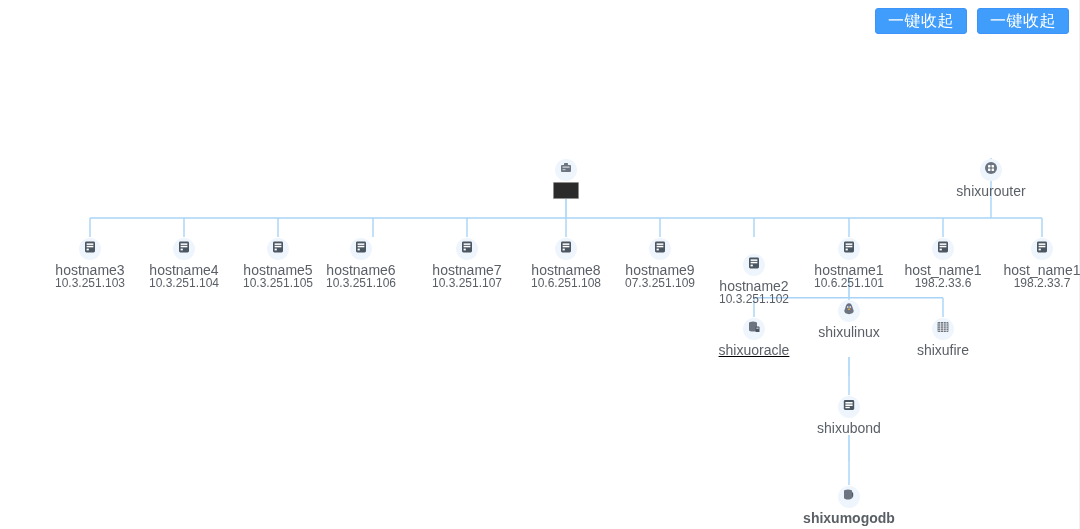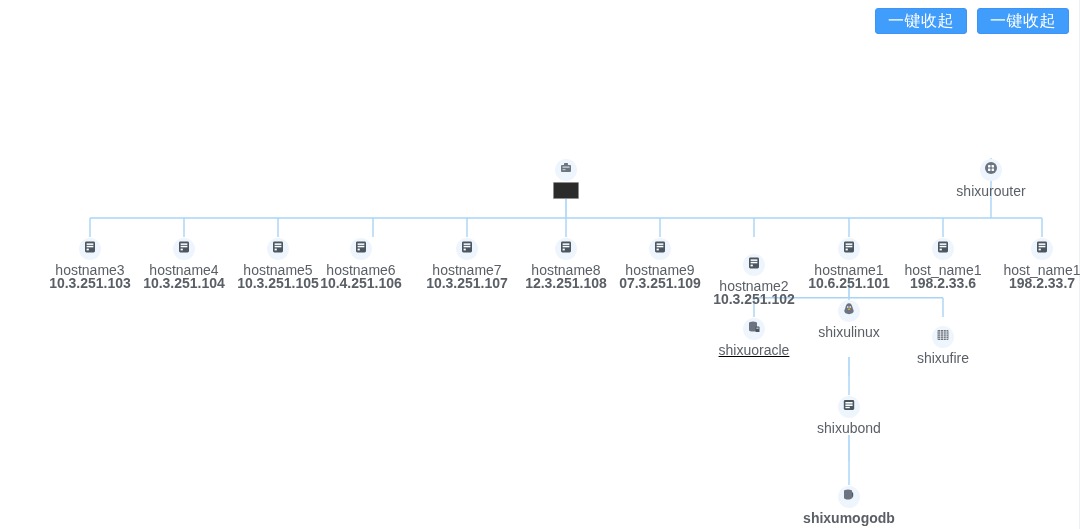--- a/index.html
+++ b/index.html
@@ -88,25 +88,24 @@
   .node .lbl {
     display: block;
     font-size: 14px;
     color: #5a5f66;
     line-height: 13px;
     margin-top: 4px;
     white-space: nowrap;
   }
   .node .sub {
     display: block;
-    font-size: 14px;
+    font-size: 12px;
     color: #5a5f66;
     line-height: 13px;
     white-space: nowrap;
-    font-weight: bold;
   }
 
   
   .node.root .plate {
     display: block;
     width: 26px;
     height: 17px;
     margin: 1px auto 0;
     background: #2b2b2b;
     border: 1px solid #8e8e8e;
@@ -218,21 +217,21 @@
           <span class="icon-wrap">
             <span class="halo"></span>
             <span class="glyph"><svg width="16" height="16" viewBox="0 0 16 16">
                 <rect x="3" y="2.5" width="10" height="11" rx="1.4" fill="#4b5663"></rect>
                 <rect x="4.6" y="4.4" width="6.8" height="1.5" fill="#ffffff"></rect>
                 <rect x="4.6" y="6.8" width="6.8" height="1.5" fill="#ffffff"></rect>
                 <rect x="4.6" y="9.6" width="2.2" height="1.8" fill="#ffffff"></rect>
               </svg></span>
           </span>
           <span class="lbl">hostname6</span>
-          <span class="sub">10.4.251.106</span>
+          <span class="sub">10.3.251.106</span>
         </div>
         <div class="node" style="left: 467px; top: 238px;">
           <span class="icon-wrap">
             <span class="halo"></span>
             <span class="glyph"><svg width="16" height="16" viewBox="0 0 16 16">
                 <rect x="3" y="2.5" width="10" height="11" rx="1.4" fill="#4b5663"></rect>
                 <rect x="4.6" y="4.4" width="6.8" height="1.5" fill="#ffffff"></rect>
                 <rect x="4.6" y="6.8" width="6.8" height="1.5" fill="#ffffff"></rect>
                 <rect x="4.6" y="9.6" width="2.2" height="1.8" fill="#ffffff"></rect>
               </svg></span>
@@ -244,21 +243,21 @@
           <span class="icon-wrap">
             <span class="halo"></span>
             <span class="glyph"><svg width="16" height="16" viewBox="0 0 16 16">
                 <rect x="3" y="2.5" width="10" height="11" rx="1.4" fill="#4b5663"></rect>
                 <rect x="4.6" y="4.4" width="6.8" height="1.5" fill="#ffffff"></rect>
                 <rect x="4.6" y="6.8" width="6.8" height="1.5" fill="#ffffff"></rect>
                 <rect x="4.6" y="9.6" width="2.2" height="1.8" fill="#ffffff"></rect>
               </svg></span>
           </span>
           <span class="lbl">hostname8</span>
-          <span class="sub">12.3.251.108</span>
+          <span class="sub">10.6.251.108</span>
         </div>
         <div class="node" style="left: 660px; top: 238px;">
           <span class="icon-wrap">
             <span class="halo"></span>
             <span class="glyph"><svg width="16" height="16" viewBox="0 0 16 16">
                 <rect x="3" y="2.5" width="10" height="11" rx="1.4" fill="#4b5663"></rect>
                 <rect x="4.6" y="4.4" width="6.8" height="1.5" fill="#ffffff"></rect>
                 <rect x="4.6" y="6.8" width="6.8" height="1.5" fill="#ffffff"></rect>
                 <rect x="4.6" y="9.6" width="2.2" height="1.8" fill="#ffffff"></rect>
               </svg></span>
@@ -335,21 +334,21 @@
             <span class="halo"></span>
             <span class="glyph"><svg width="16" height="16" viewBox="0 0 16 16">
                 <path d="M8 2.2c2 0 3.2 2 3.6 4.3.3 1.7 1.1 2.6 1.1 3.6 0 1.6-2.2 3.1-4.7 3.1S3.3 11.7 3.3 10.1c0-1 .8-1.9 1.1-3.6C4.8 4.2 6 2.2 8 2.2z" fill="#6b7480"></path>
                 <circle cx="6.8" cy="6.1" r="0.8" fill="#ffffff"></circle>
                 <circle cx="9.2" cy="6.1" r="0.8" fill="#ffffff"></circle>
                 <path d="M8 7.3l1.5 1-1.5 1-1.5-1z" fill="#f0a93b"></path>
               </svg></span>
           </span>
           <span class="lbl">shixulinux</span>
         </div>
-        <div class="node" style="left: 943px; top: 326px;">
+        <div class="node" style="left: 943px; top: 318px;">
           <span class="icon-wrap">
             <span class="halo"></span>
             <span class="glyph"><svg width="16" height="16" viewBox="0 0 16 16">
                 <rect x="2.5" y="3" width="11" height="10" rx="1" fill="#6b7480"></rect>
                 <rect x="2.5" y="4.6" width="11" height="0.7" fill="#ffffff" opacity="0.85"></rect>
                 <rect x="2.5" y="6.699999999999999" width="11" height="0.7" fill="#ffffff" opacity="0.85"></rect>
                 <rect x="2.5" y="8.8" width="11" height="0.7" fill="#ffffff" opacity="0.85"></rect>
                 <rect x="2.5" y="10.9" width="11" height="0.7" fill="#ffffff" opacity="0.85"></rect>
                 <rect x="5.2" y="3" width="0.7" height="10" fill="#ffffff" opacity="0.85"></rect>
                 <rect x="8" y="3" width="0.7" height="10" fill="#ffffff" opacity="0.85"></rect>

